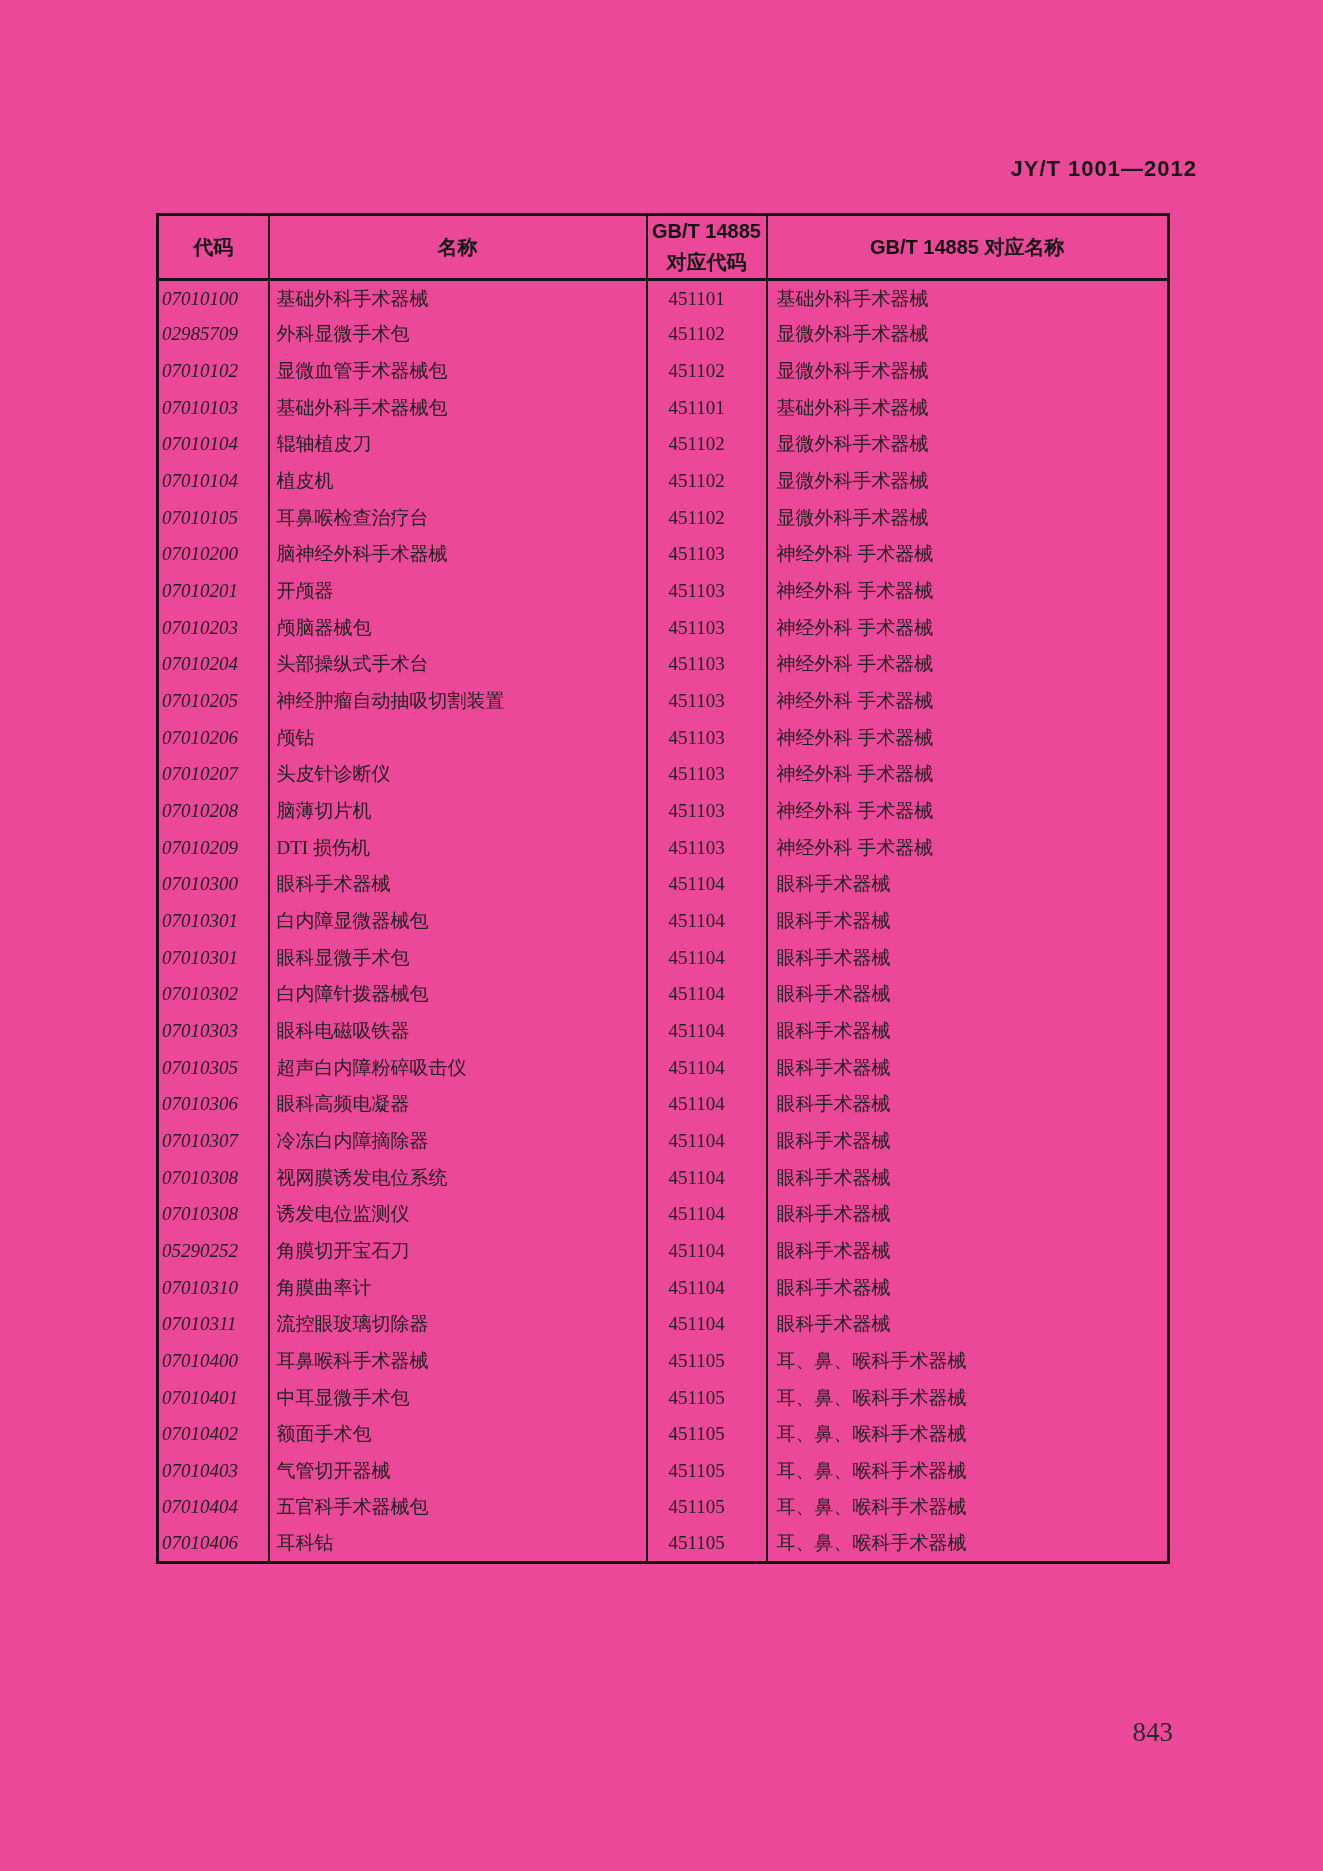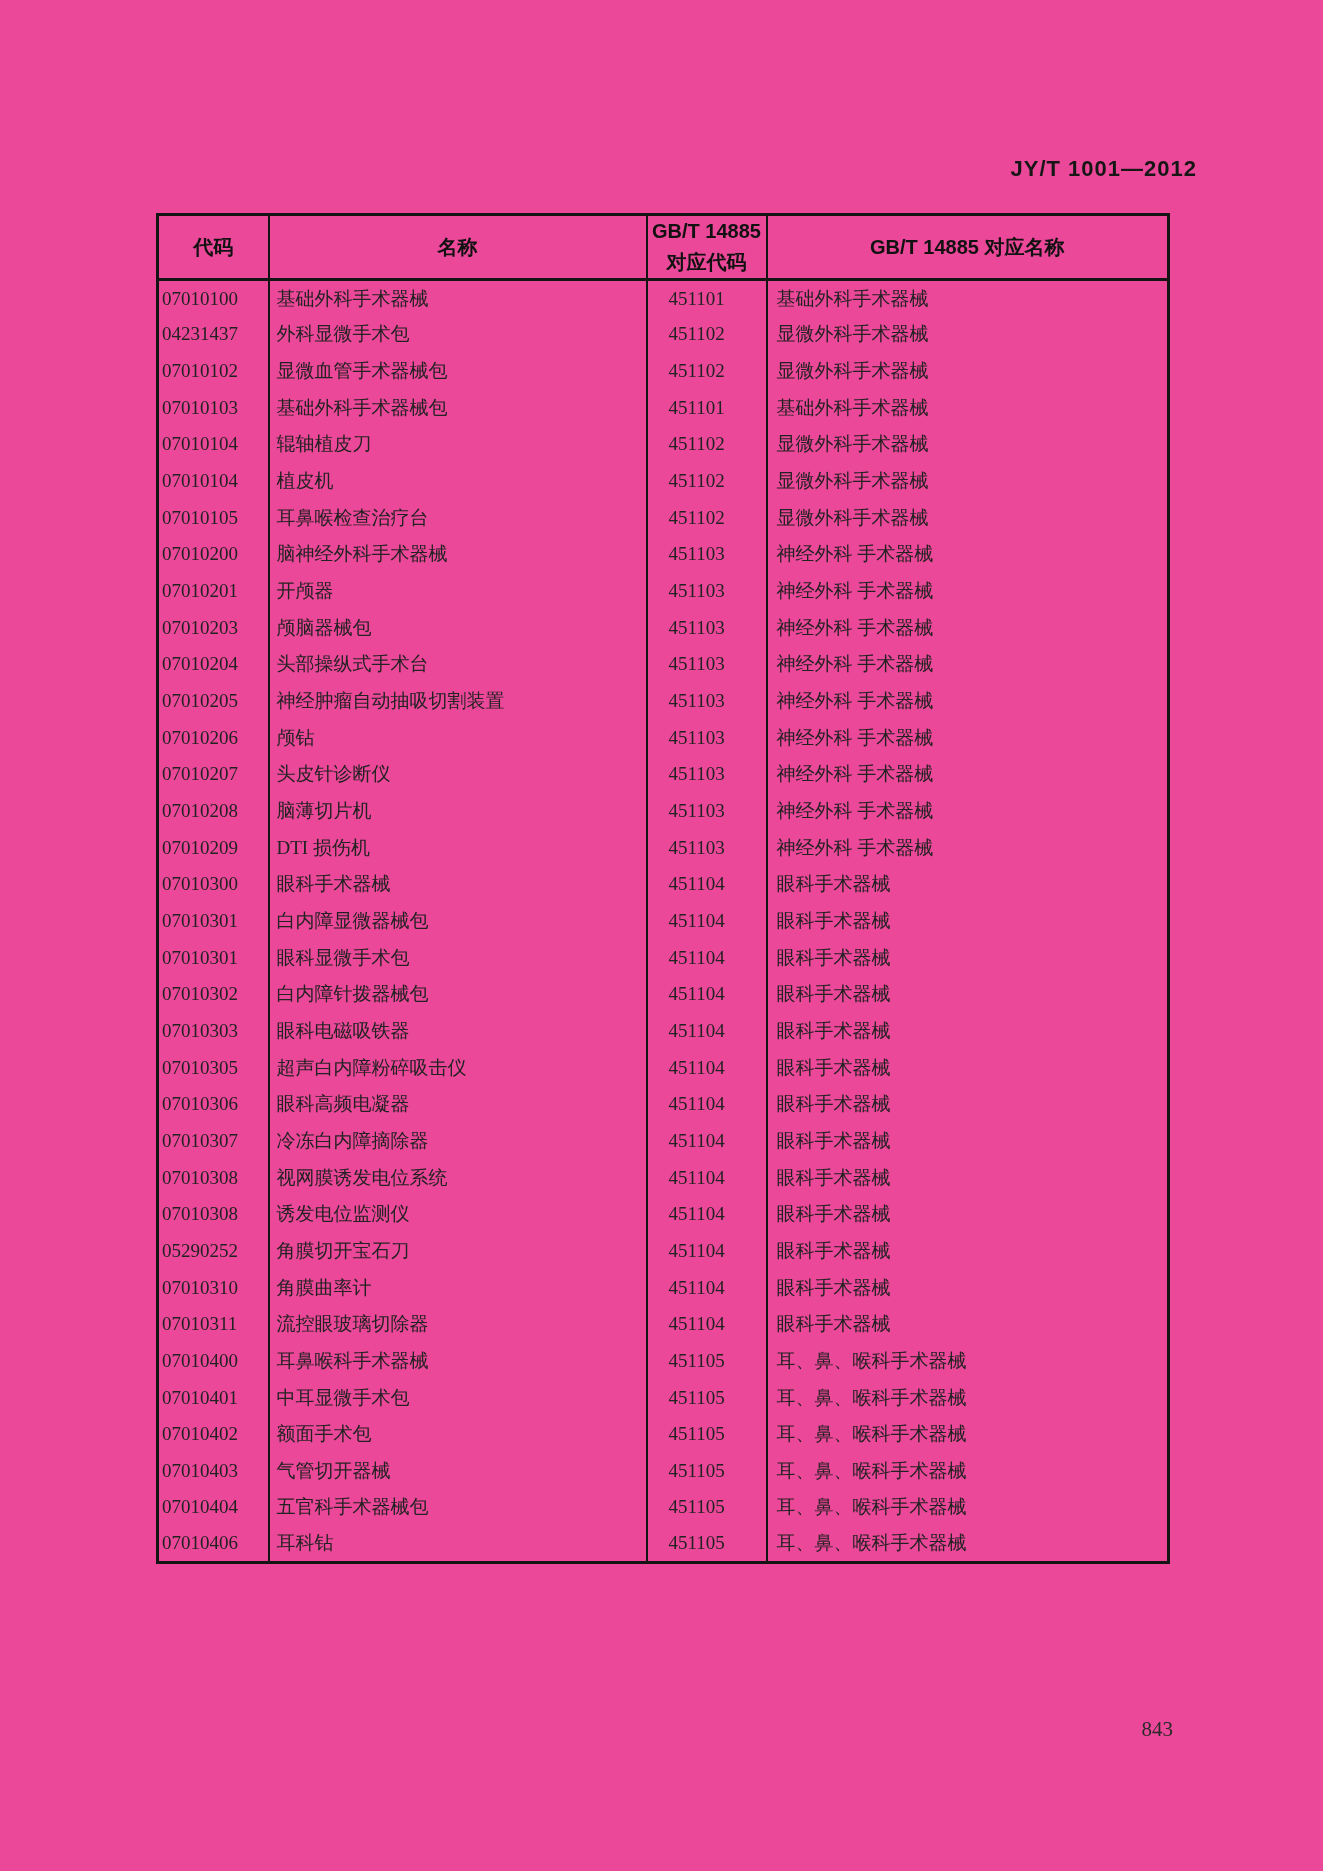--- a/index.html
+++ b/index.html
@@ -58,30 +58,30 @@
   tbody tr { height: 36.66px; }
   tbody td {
     font-family: "Liberation Serif", serif;
     font-size: 19px;
     color: #222;
     vertical-align: middle;
     padding: 0;
     white-space: nowrap;
     overflow: hidden;
   }
-  tbody td:nth-child(1) { padding-left: 3px; }
+  tbody td:nth-child(1) { padding-left: 3px; font-style: italic; }
   tbody td:nth-child(2) { padding-left: 7px; }
   tbody td:nth-child(3) { padding-left: 21px; }
   tbody td:nth-child(4) { padding-left: 9px; }
   .page-number {
     position: absolute;
     top: 1717px;
     right: 150px;
     font-family: "Liberation Serif", serif;
-    font-size: 21px;
+    font-size: 27px;
     color: #2a2a2a;
   }
 </style>
 </head>
 <body>
 
 <div class="page">
 
   <div class="doc-ref">JY/T 1001—2012</div>
 
@@ -104,21 +104,21 @@
       </tr>
     </thead>
     <tbody>
         <tr>
           <td>07010100</td>
           <td>基础外科手术器械</td>
           <td>451101</td>
           <td>基础外科手术器械</td>
         </tr>
         <tr>
-          <td>04231437</td>
+          <td>02985709</td>
           <td>外科显微手术包</td>
           <td>451102</td>
           <td>显微外科手术器械</td>
         </tr>
         <tr>
           <td>07010102</td>
           <td>显微血管手术器械包</td>
           <td>451102</td>
           <td>显微外科手术器械</td>
         </tr>

